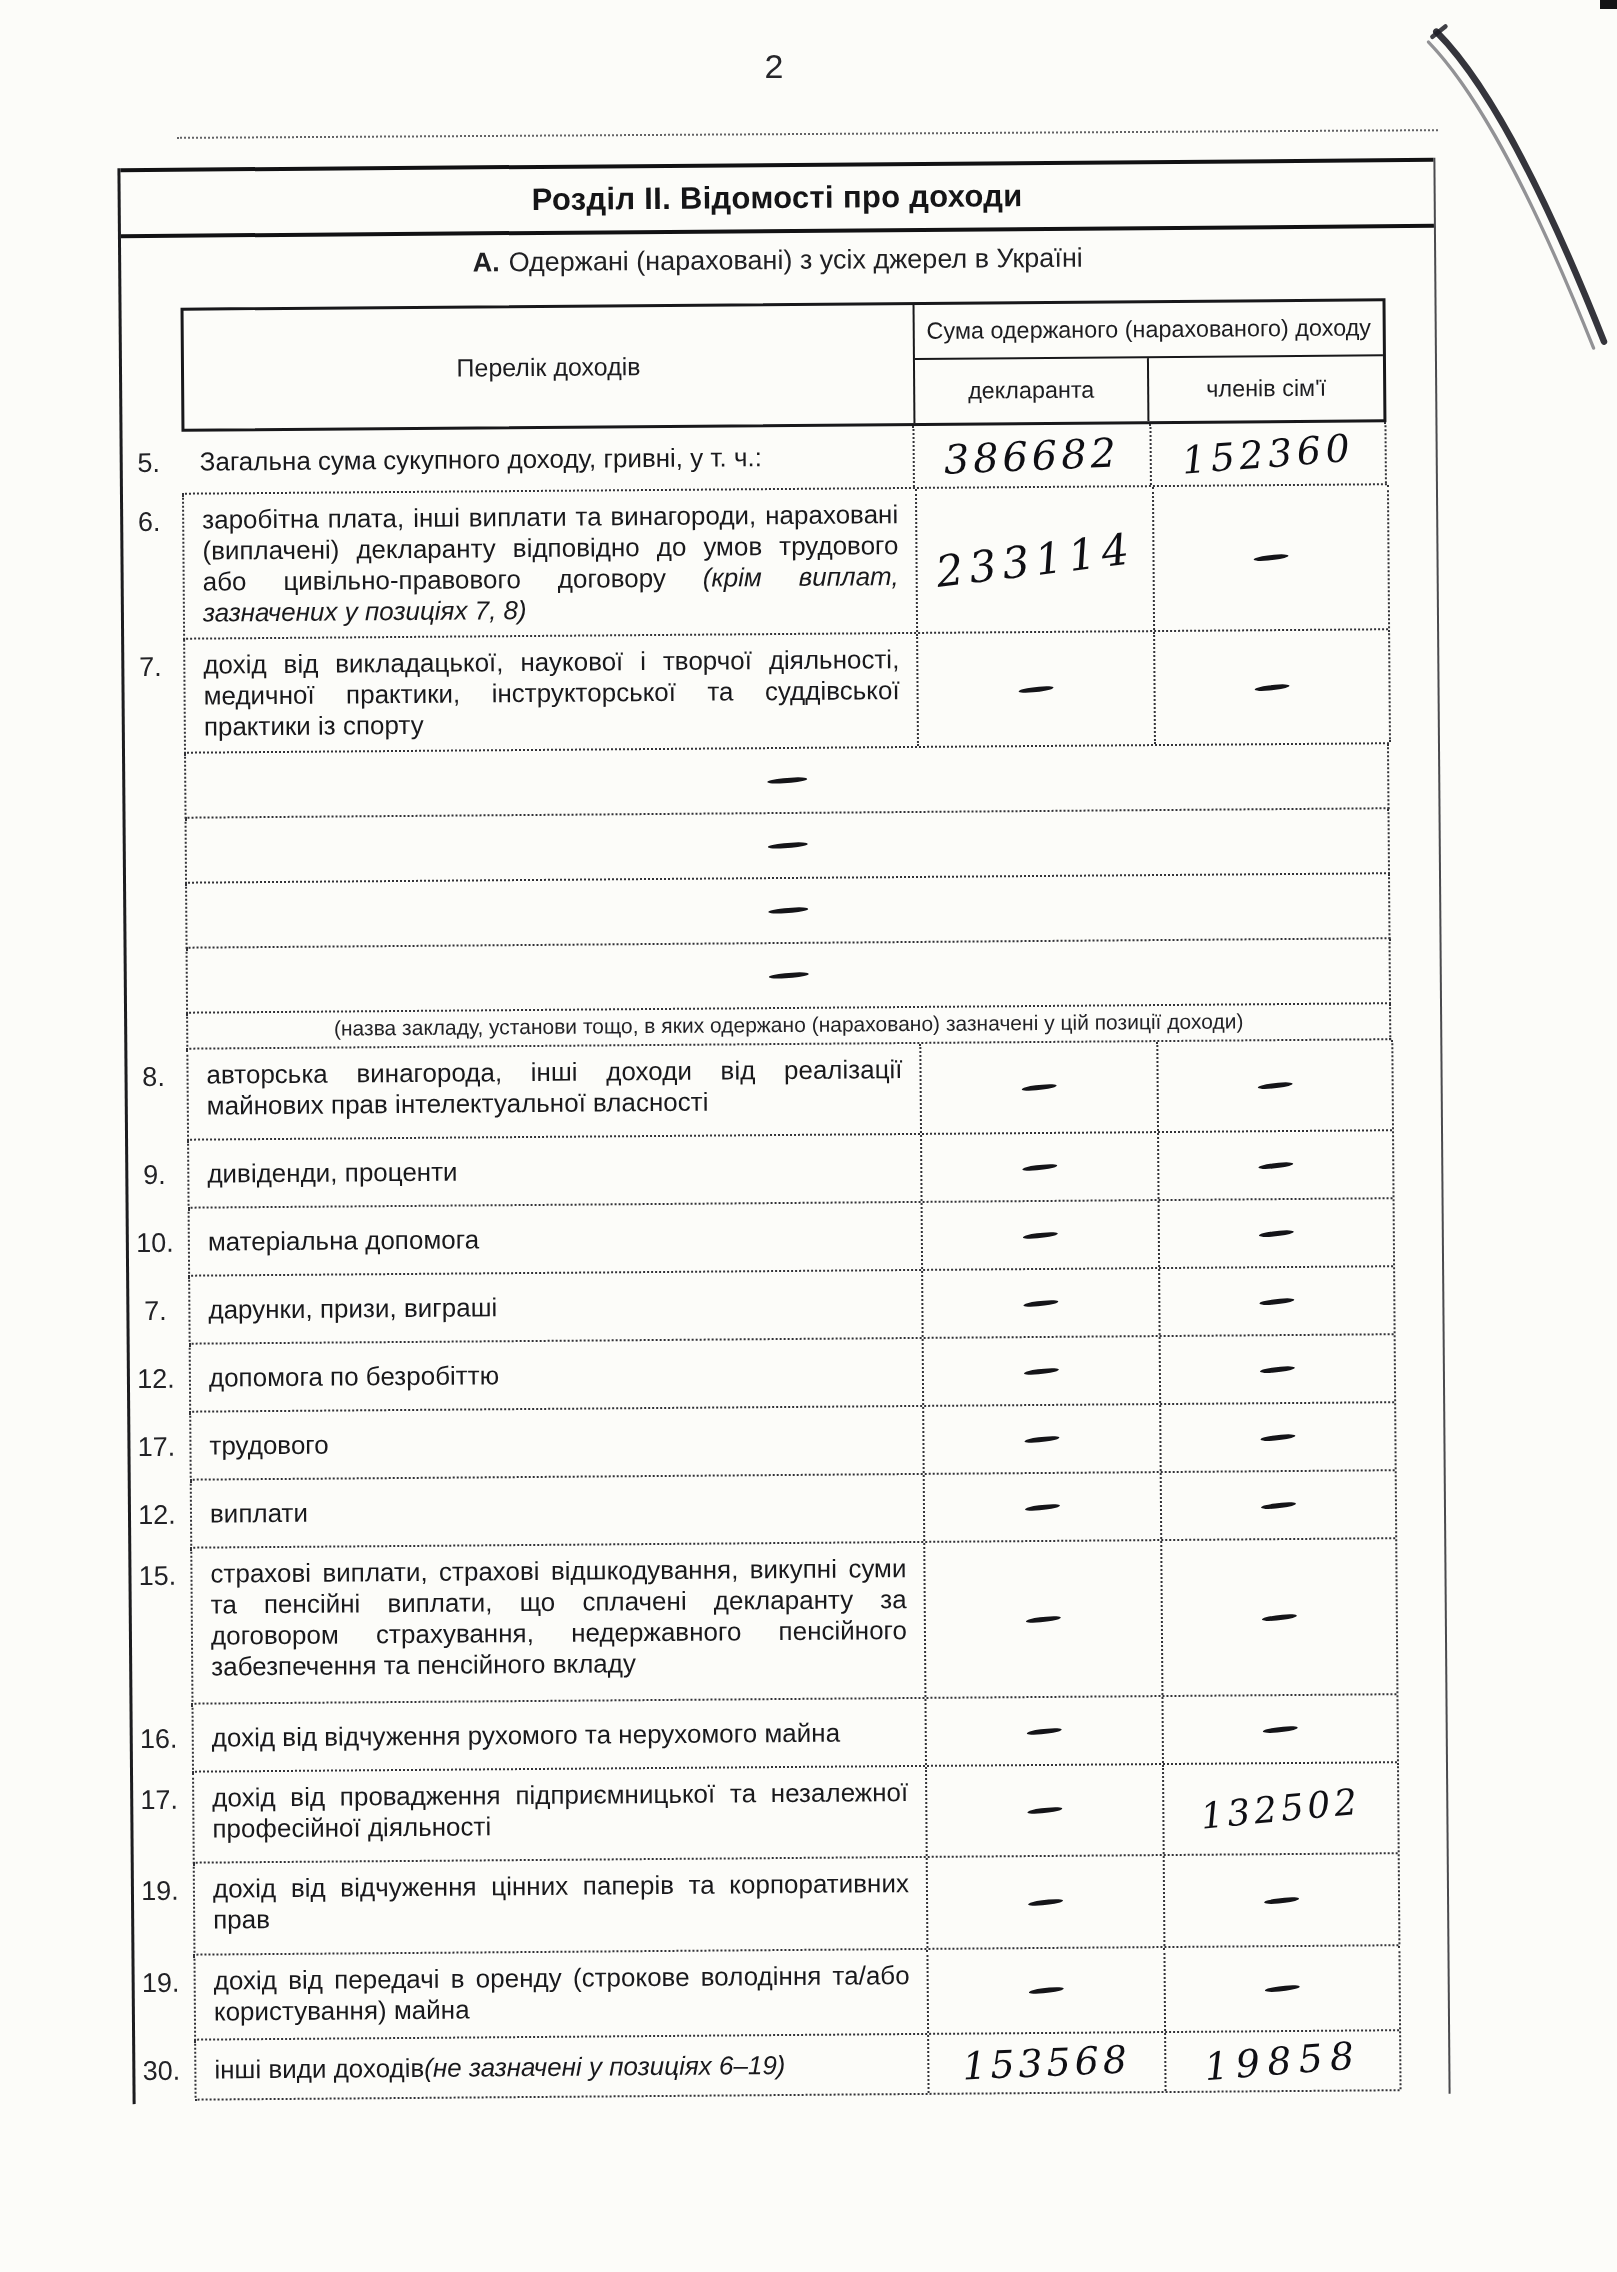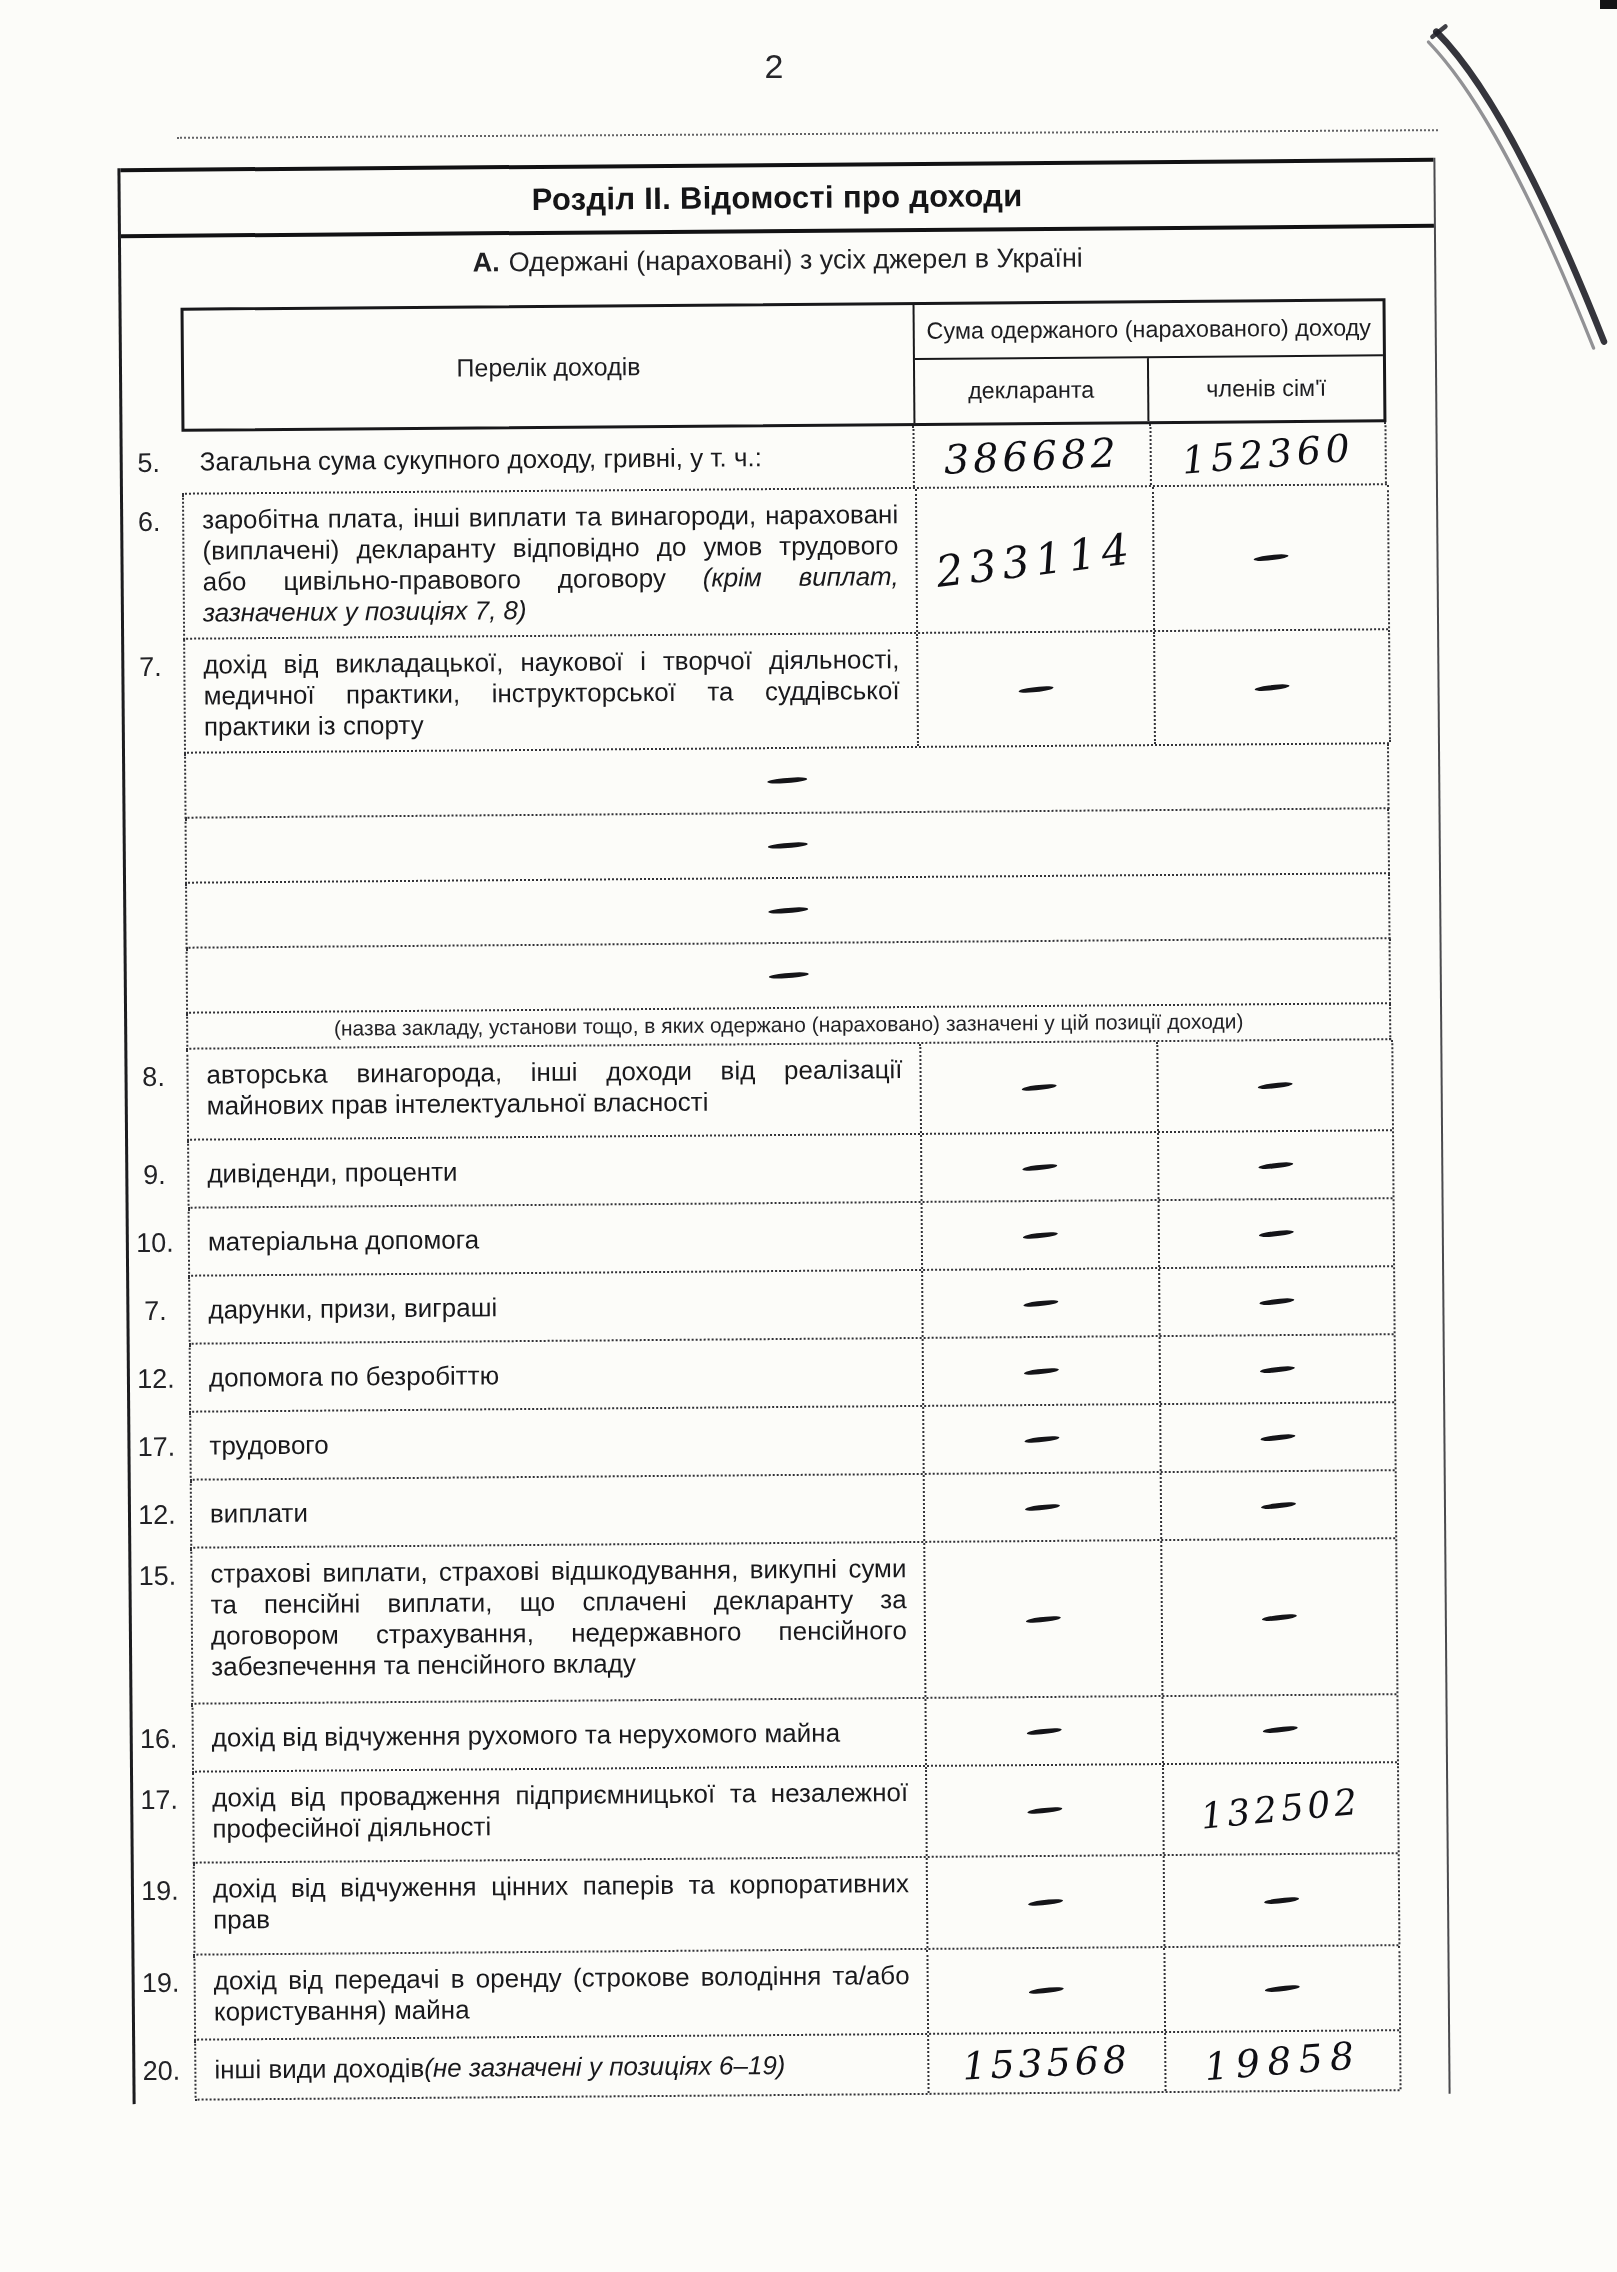--- a/index.html
+++ b/index.html
@@ -385,21 +385,21 @@
             <div class="cell-text"><span>дохід від передачі в оренду (строкове володіння та/або користування) майна</span></div>
             <div class="cell-amt">
               <div class="dash"></div>
             </div>
             <div class="cell-amt last">
               <div class="dash"></div>
             </div>
           </div>
         </div>
         <div class="body-row single" style="height: 60px;">
-          <div class="row-num">20.</div>
+          <div class="row-num">30.</div>
           <div class="cells">
             <div class="cell-text">
               <span>інші види доходів </span>
               <span class="it">(не зазначені у позиціях 6–19)</span>
             </div>
             <div class="cell-amt">
               <span class="hand" style="font-size: 38px; letter-spacing: 3.9px; transform: rotate(-2deg);">153568</span>
             </div>
             <div class="cell-amt last">
               <span class="hand" style="font-size: 38px; letter-spacing: 7.2px; transform: rotate(-4deg);">19858</span>

